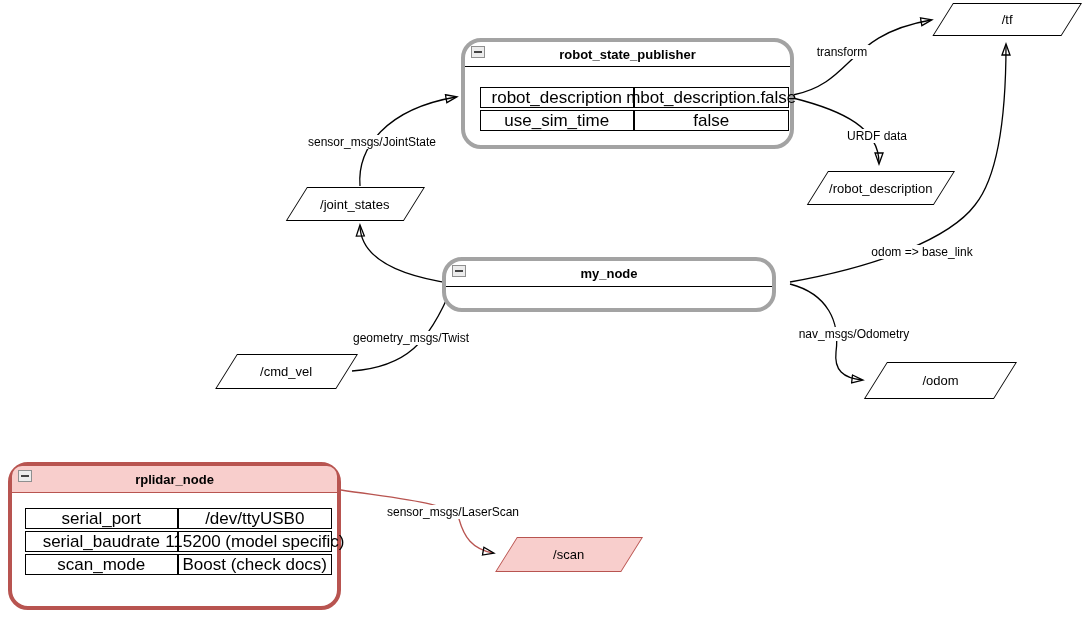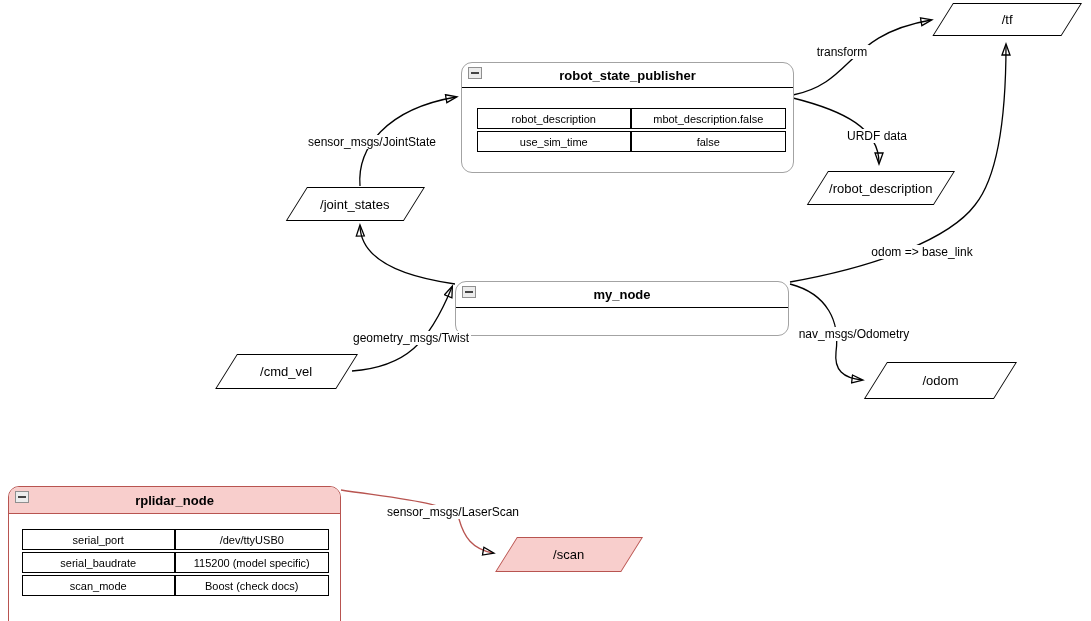--- a/index.html
+++ b/index.html
@@ -6,22 +6,22 @@
   .canvas {
     position:relative; width:1091px; height:621px; background:#ffffff;
     font-family:"Liberation Sans", sans-serif; color:#000; overflow:hidden;
   }
   svg.edges { position:absolute; left:0; top:0; width:1091px; height:621px; }
   svg.edges path { fill:none; stroke:#000000; stroke-width:1.3; }
   svg.edges path.red { stroke:#b85450; }
 
   
   .node {
-    position:absolute; background:#ffffff; border:1px solid #a3a3a3;
-    border-radius:11px; box-sizing:border-box;margin-top:24px;
+    position:absolute; background:#ffffff; border:4px solid #a3a3a3;
+    border-radius:20px; box-sizing:border-box;
   }
   .node-header {
     position:relative; display:flex; align-items:center; justify-content:center;
     border-bottom:1px solid #000000; font-weight:bold; font-size:13px;
     box-sizing:border-box; height:25px;
   }
   .node.lidar { border-color:#b85450; }
   .node.lidar .node-header { background:#f8cecc; border-bottom-color:#b85450;
     border-top-left-radius:10px; border-top-right-radius:10px;text-align:center; }
   .collapse {
@@ -31,21 +31,21 @@
   }
   .minus { display:block; width:8px; height:2px; background:#444; }
 
   .param-table { position:absolute; }
   .param-row {
     display:flex; height:21px; margin-bottom:2px; border:1px solid #000;
     background:#fff; box-sizing:border-box;
   }
   .param-cell {
     display:flex; align-items:center; justify-content:center;
-    font-size:11px; width:50%; box-sizing:border-box; white-space:nowrap;
+    font-size:17px; width:50%; box-sizing:border-box; white-space:nowrap;
   }
   .param-cell.key { border-right:2px solid #000; }
 
   
   .pgram {
     position:absolute; background:#ffffff; border:1px solid #000000;
     transform:skewX(-32deg); transform-origin:top left; box-sizing:border-box;
     display:flex; align-items:center; justify-content:center;
   }
   .pgram > span { transform:skewX(32deg); font-size:13px; white-space:nowrap; }
@@ -95,21 +95,21 @@
           <span class="param-cell">mbot_description.false</span>
         </div>
         <div class="param-row">
           <span class="param-cell key">use_sim_time</span>
           <span class="param-cell">false</span>
         </div>
       </div>
     </div>
   </div>
 
-  <div class="node" style="left:455px; top:257px; width:334px; height:55px;">
+  <div class="node" style="left:442px; top:257px; width:334px; height:55px;">
     <div class="node-header" style="height:26px;">
       <span class="collapse">
         <span class="minus"></span>
       </span>
       <span class="node-title">my_node</span>
     </div>
     <div class="node-body"></div>
   </div>
 
   <div class="node lidar" style="left:8px; top:462px; width:333px; height:148px;">

